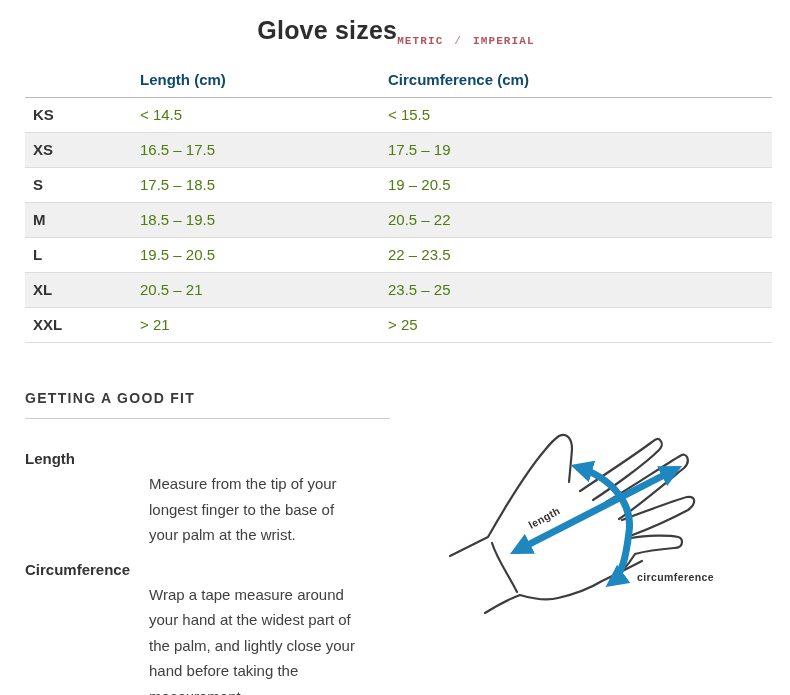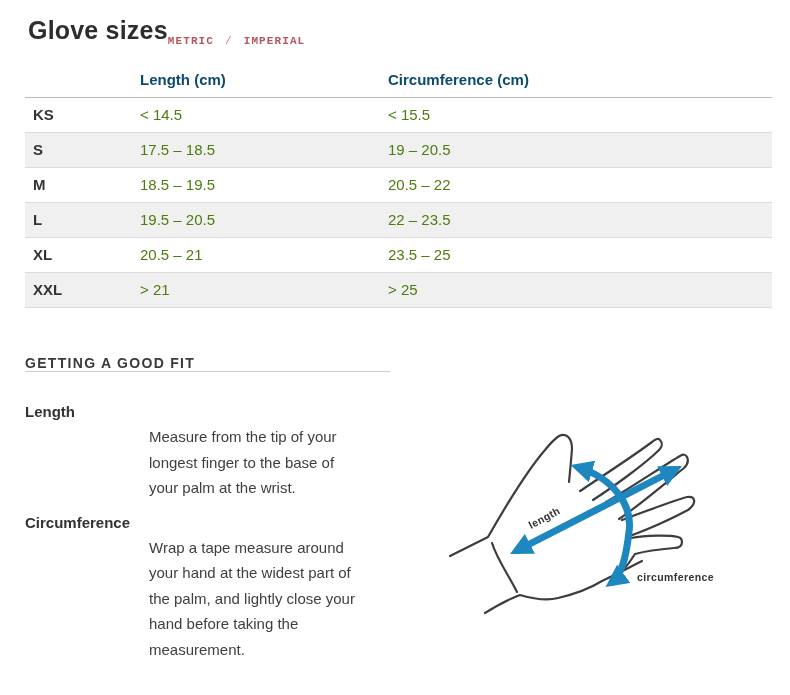--- a/index.html
+++ b/index.html
@@ -5,21 +5,21 @@
   * { box-sizing: border-box; margin: 0; padding: 0; }
   html, body { width: 790px; height: 695px; overflow: hidden; }
   body {
     font-family: "Liberation Sans", sans-serif;
     background: #ffffff;
     color: #3c3c3c;
     position: relative;
   }
   .page-header {
     display: flex;
-    justify-content: flex-start;
+    justify-content: center;
     align-items: flex-start;
     padding: 15px 26px 0 28px;
   }
   .page-title {
     font-size: 25px;
     font-weight: bold;
     color: #2d2d2d;
     letter-spacing: 0.2px;
     line-height: 31px;
   }
@@ -63,20 +63,21 @@
 
   .fit-guide {
     margin: 47px 0 0 25px;
     width: 365px;
   }
   .fit-heading {
     font-size: 14px;
     font-weight: bold;
     letter-spacing: 1.3px;
     color: #3a3a3a;
+    padding-bottom: 12px;
     border-bottom: 1px solid #cccccc;
   }
   .def-list { margin-top: 27px; }
   .def-row { display: flex; margin-bottom: 9px; }
   .def-term {
     width: 124px;
     flex-shrink: 0;
     font-weight: bold;
     font-size: 15px;
     line-height: 25.5px;
@@ -123,20 +124,25 @@
       <th class="col-size"></th>
       <th class="col-len">Length (cm)</th>
       <th>Circumference (cm)</th>
     </tr>
   </thead>
   <tbody>
     <tr>
       <td>KS</td>
       <td>&lt; 14.5</td>
       <td>&lt; 15.5</td>
+    </tr>
+    <tr>
+      <td>XS</td>
+      <td>16.5 – 17.5</td>
+      <td>17.5 – 19</td>
     </tr>
     <tr>
       <td>S</td>
       <td>17.5 – 18.5</td>
       <td>19 – 20.5</td>
     </tr>
     <tr>
       <td>M</td>
       <td>18.5 – 19.5</td>
       <td>20.5 – 22</td>

